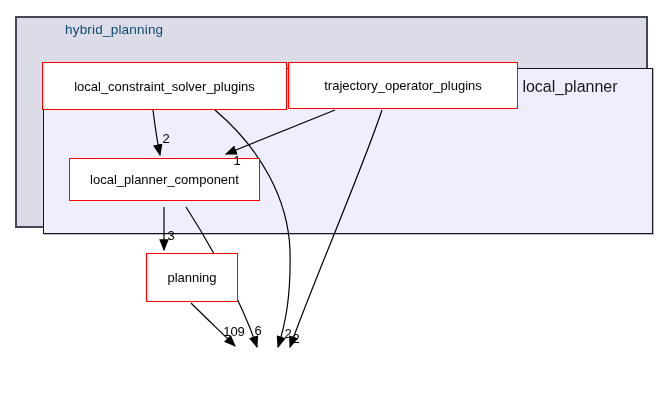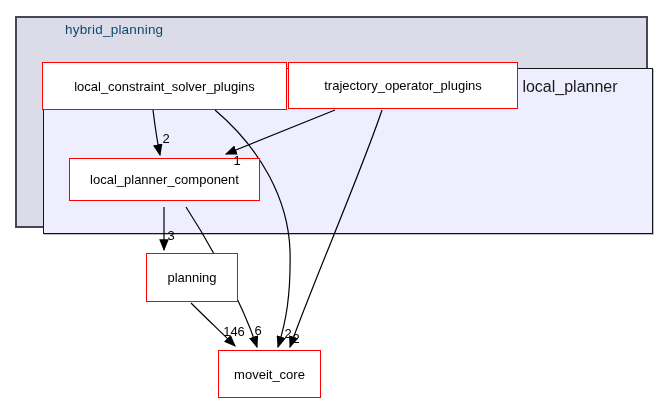--- a/index.html
+++ b/index.html
@@ -122,25 +122,22 @@
   </div>
   <div class="node node-traj">
     <span>trajectory_operator_plugins</span>
   </div>
   <div class="node node-lpc">
     <span>local_planner_component</span>
   </div>
   <div class="node node-planning">
     <span>planning</span>
   </div>
-  <div class="node node-moveit">
-    <span>moveit_core</span>
-  </div>
 
   <div class="edge-label el-0">2</div>
   <div class="edge-label el-1">1</div>
   <div class="edge-label el-2">3</div>
-  <div class="edge-label el-3">146</div>
+  <div class="edge-label el-3">109</div>
   <div class="edge-label el-4">6</div>
   <div class="edge-label el-5">2</div>
   <div class="edge-label el-6">2</div>
 
 </div>
 
 </body></html>

